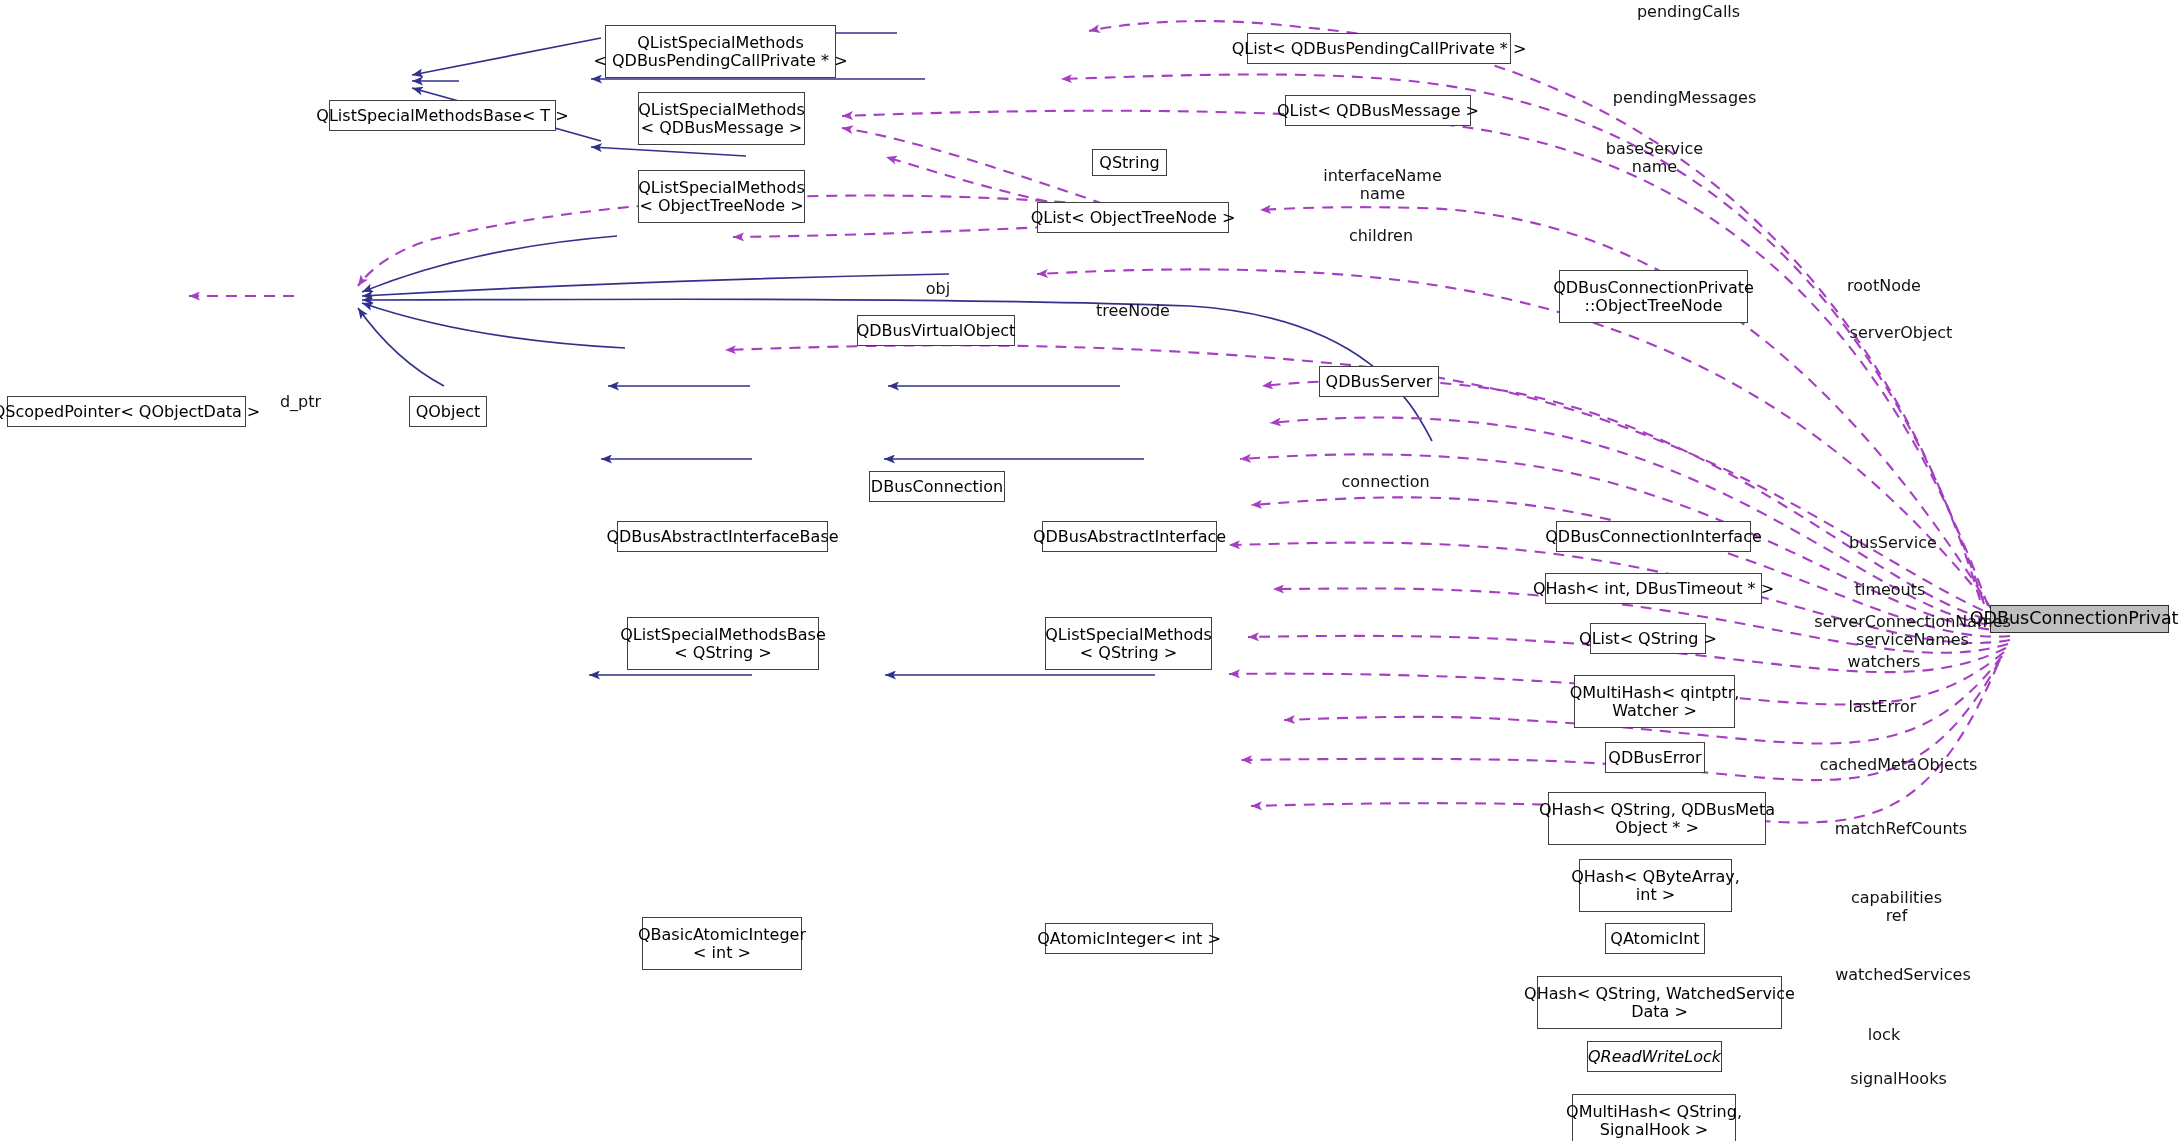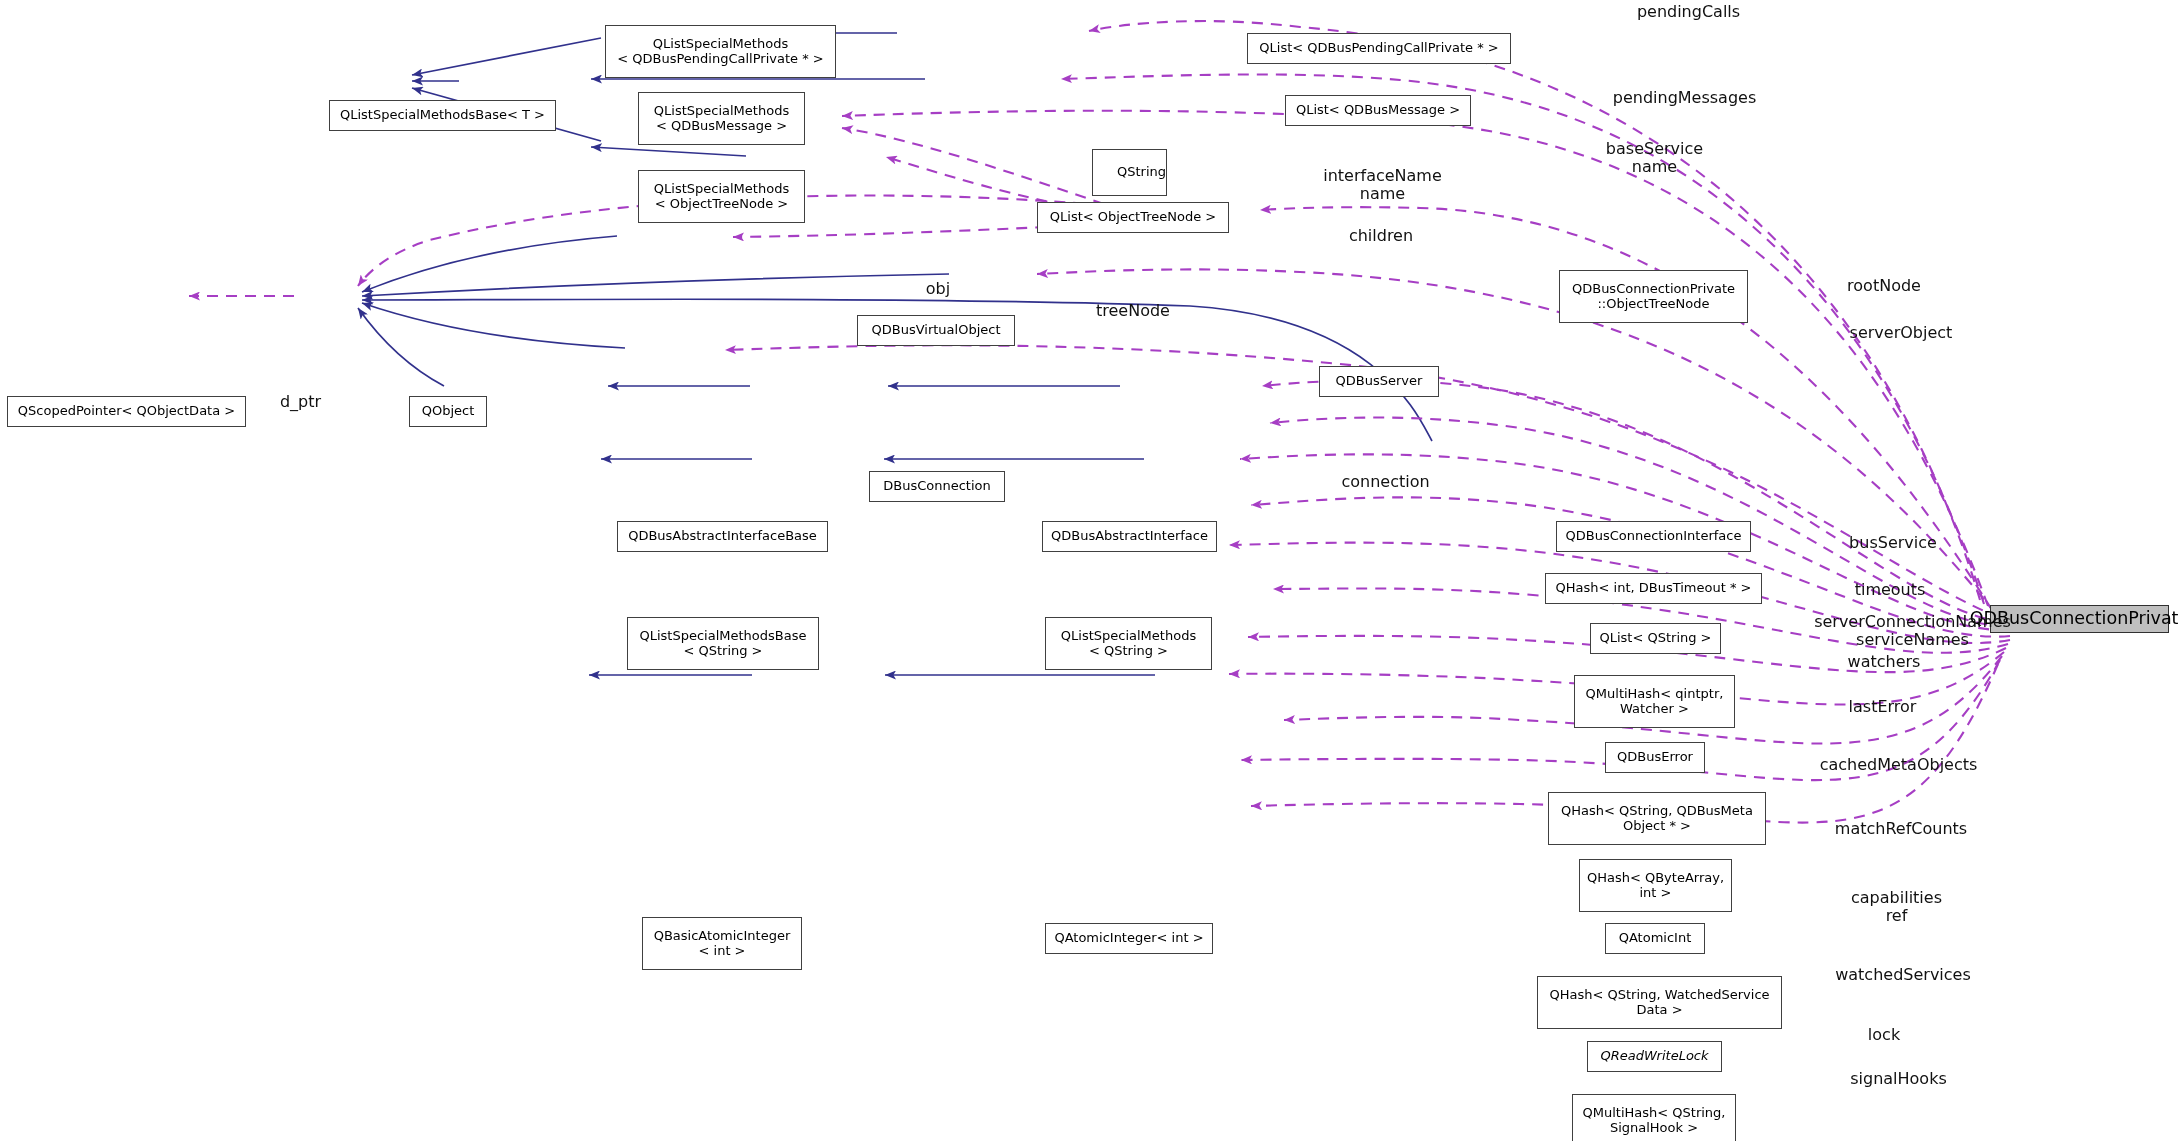--- a/index.html
+++ b/index.html
@@ -17,21 +17,21 @@
     position:absolute;
     box-sizing:border-box;
     border:1px solid #404040;
     background:#ffffff;
     color:#000000;
     display:flex;
     align-items:center;
     justify-content:center;
     text-align:center;
     line-height:1.12;
-    font-size:13px;
+    font-size:16px;
     white-space:pre;
     z-index:5;
   }
   .node.hl{
     background:#bfbfbf;
     border:1px solid #303030;
     font-size:17.5px;
   }
   .elabel{
     position:absolute;
@@ -136,38 +136,38 @@
   <div id="nodes-host">
       <div class="node" style="left: 605px; top: 25px; width: 231px; height: 53px;"><span>QListSpecialMethods
 &lt; QDBusPendingCallPrivate * &gt;</span></div>
       <div class="node" style="left: 329px; top: 100px; width: 227px; height: 31px;"><span>QListSpecialMethodsBase&lt; T &gt;</span></div>
       <div class="node" style="left: 638px; top: 92px; width: 167px; height: 53px;"><span>QListSpecialMethods
 &lt; QDBusMessage &gt;</span></div>
       <div class="node" style="left: 638px; top: 170px; width: 167px; height: 53px;"><span>QListSpecialMethods
 &lt; ObjectTreeNode &gt;</span></div>
       <div class="node" style="left: 1247px; top: 33px; width: 264px; height: 31px;"><span>QList&lt; QDBusPendingCallPrivate * &gt;</span></div>
       <div class="node" style="left: 1285px; top: 95px; width: 186px; height: 31px;"><span>QList&lt; QDBusMessage &gt;</span></div>
-      <div class="node" style="left: 1092px; top: 149px; width: 75px; height: 47px; justify-content: flex-end;"><span>QString</span></div>
+      <div class="node" style="left: 1092px; top: 149px; width: 75px; height: 27px;"><span>QString</span></div>
       <div class="node" style="left: 1037px; top: 202px; width: 192px; height: 31px;"><span>QList&lt; ObjectTreeNode &gt;</span></div>
       <div class="node" style="left: 1559px; top: 270px; width: 189px; height: 53px;"><span>QDBusConnectionPrivate
 ::ObjectTreeNode</span></div>
       <div class="node" style="left: 857px; top: 315px; width: 158px; height: 31px;"><span>QDBusVirtualObject</span></div>
       <div class="node" style="left: 1319px; top: 366px; width: 120px; height: 31px;"><span>QDBusServer</span></div>
       <div class="node" style="left: 7px; top: 396px; width: 239px; height: 31px;"><span>QScopedPointer&lt; QObjectData &gt;</span></div>
       <div class="node" style="left: 409px; top: 396px; width: 78px; height: 31px;"><span>QObject</span></div>
       <div class="node" style="left: 869px; top: 471px; width: 136px; height: 31px;"><span>DBusConnection</span></div>
       <div class="node" style="left: 617px; top: 521px; width: 211px; height: 31px;"><span>QDBusAbstractInterfaceBase</span></div>
       <div class="node" style="left: 1042px; top: 521px; width: 175px; height: 31px;"><span>QDBusAbstractInterface</span></div>
       <div class="node" style="left: 1556px; top: 521px; width: 195px; height: 31px;"><span>QDBusConnectionInterface</span></div>
       <div class="node" style="left: 1545px; top: 573px; width: 217px; height: 31px;"><span>QHash&lt; int, DBusTimeout * &gt;</span></div>
       <div class="node" style="left: 627px; top: 617px; width: 192px; height: 53px;"><span>QListSpecialMethodsBase
 &lt; QString &gt;</span></div>
       <div class="node" style="left: 1045px; top: 617px; width: 167px; height: 53px;"><span>QListSpecialMethods
 &lt; QString &gt;</span></div>
-      <div class="node" style="left: 1590px; top: 623px; width: 131px; height: 31px;"><span>QList&lt; QString &gt;</span></div>
+      <div class="node" style="left: 1590px; top: 623px; width: 116px; height: 31px;"><span>QList&lt; QString &gt;</span></div>
       <div class="node" style="left: 1574px; top: 675px; width: 161px; height: 53px;"><span>QMultiHash&lt; qintptr,
 Watcher &gt;</span></div>
       <div class="node" style="left: 1605px; top: 742px; width: 100px; height: 31px;"><span>QDBusError</span></div>
       <div class="node" style="left: 1548px; top: 792px; width: 218px; height: 53px;"><span>QHash&lt; QString, QDBusMeta
 Object * &gt;</span></div>
       <div class="node" style="left: 1579px; top: 859px; width: 153px; height: 53px;"><span>QHash&lt; QByteArray,
 int &gt;</span></div>
       <div class="node" style="left: 642px; top: 917px; width: 160px; height: 53px;"><span>QBasicAtomicInteger
 &lt; int &gt;</span></div>
       <div class="node" style="left: 1045px; top: 923px; width: 168px; height: 31px;"><span>QAtomicInteger&lt; int &gt;</span></div>

